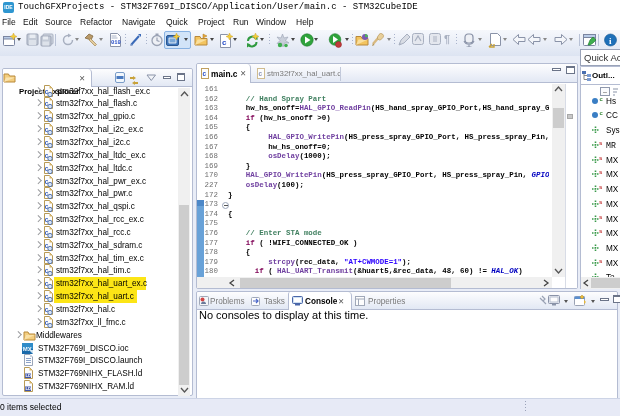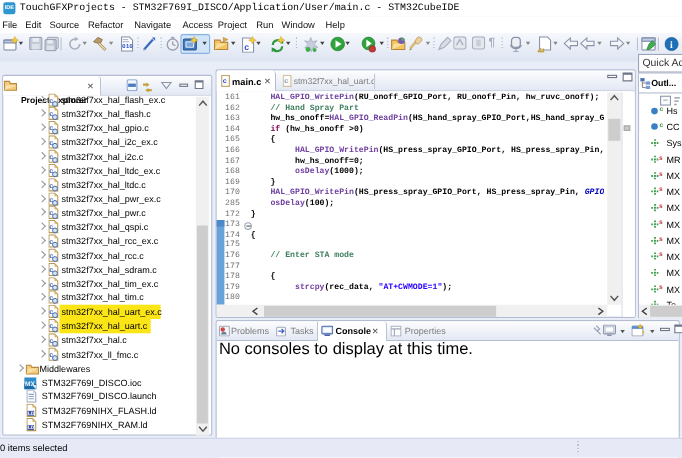--- a/index.html
+++ b/index.html
@@ -50,21 +50,21 @@
 <div class="abs" id="titlebar"></div>
 <div class="abs" id="titleicon">IDE</div>
 <div class="abs" id="titletext">TouchGFXProjects - STM32F769I_DISCO/Application/User/main.c - STM32CubeIDE</div>
 
 <div class="abs" id="menubar">
 <span style="left:2px">File</span>
     <span style="left:23px">Edit</span>
     <span style="left:45px">Source</span>
     <span style="left:80px">Refactor</span>
     <span style="left:122px">Navigate</span>
-    <span style="left:166px">Access</span>
+    <span style="left:166px">Quick</span>
     <span style="left:198px">Project</span>
     <span style="left:233px">Run</span>
     <span style="left:256px">Window</span>
     <span style="left:296px">Help</span>
 </div>
 
 <div class="abs" id="toolbar"></div>
 <div class="abs" id="toolicons">
 <svg class="abs" style="left:3px;top:33px" width="14" height="14">
       <rect x="0.5" y="3.5" width="11" height="9" rx="1" fill="#fff" stroke="#7a85a0"></rect>
@@ -517,53 +517,54 @@
 <div class="lnum" style="top:21.0px;">161</div>
 <div class="lnum" style="top:30.6px;">162</div>
 <div class="lnum" style="top:40.2px;">163</div>
 <div class="lnum" style="top:49.8px;">164</div>
 <div class="lnum" style="top:59.4px;">165</div>
 <div class="lnum" style="top:69.0px;">166</div>
 <div class="lnum" style="top:78.6px;">167</div>
 <div class="lnum" style="top:88.2px;">168</div>
 <div class="lnum" style="top:97.8px;">169</div>
 <div class="lnum" style="top:107.4px;">170</div>
-<div class="lnum" style="top:117.0px;">285</div>
+<div class="lnum" style="top:117.0px;">227</div>
 <div class="lnum" style="top:126.6px;">172</div>
 <div class="lnum" style="top:136.2px;">173</div>
 <div class="lnum" style="top:145.8px;">174</div>
 <div class="lnum" style="top:155.4px;">175</div>
 <div class="lnum" style="top:165.0px;">176</div>
 <div class="lnum" style="top:174.6px;">177</div>
 <div class="lnum" style="top:184.2px;">178</div>
 <div class="lnum" style="top:193.8px;">179</div>
 <div class="lnum" style="top:203.4px;">180</div>
 </div>
 
   <div class="abs" style="left:25px;top:138px;width:7px;height:7px;border:1px solid #9aa5b8;border-radius:50%;background:#fff;"></div>
   <div class="abs" style="left:26.5px;top:141px;width:4px;height:1px;background:#555;"></div>
 
   <div class="abs" id="code" style="left:31px;top:21px;width:321px;height:192px;overflow:hidden;">
-<div class="codeline" style="left:0;top:0.0px;">    <span class="fn">HAL_GPIO_WritePin</span>(RU_onoff_GPIO_Port, RU_onoff_Pin, hw_ruvc_onoff);</div>
 <div class="codeline" style="left:0;top:9.6px;">    <span class="cmt">// Hand Spray Part</span></div>
 <div class="codeline" style="left:0;top:19.2px;">    hw_hs_onoff=<span class="fn">HAL_GPIO_ReadPin</span>(HS_hand_spray_GPIO_Port,HS_hand_spray_GPIO_</div>
 <div class="codeline" style="left:0;top:28.8px;">    <span class="kw">if</span> (hw_hs_onoff &gt;0)</div>
 <div class="codeline" style="left:0;top:38.4px;">    {</div>
 <div class="codeline" style="left:0;top:48.0px;">         <span class="fn">HAL_GPIO_WritePin</span>(HS_press_spray_GPIO_Port, HS_press_spray_Pin, GPIO</div>
 <div class="codeline" style="left:0;top:57.6px;">         hw_hs_onoff=0;</div>
 <div class="codeline" style="left:0;top:67.2px;">         <span class="fn">osDelay</span>(1000);</div>
 <div class="codeline" style="left:0;top:76.8px;">    }</div>
 <div class="codeline" style="left:0;top:86.4px;">    <span class="fn">HAL_GPIO_WritePin</span>(HS_press_spray_GPIO_Port, HS_press_spray_Pin, <span class="enm">GPIO_PIN_RESET</span>);</div>
 <div class="codeline" style="left:0;top:96.0px;">    <span class="fn">osDelay</span>(100);</div>
 <div class="codeline" style="left:0;top:105.6px;">}</div>
 <div class="codeline" style="left:0;top:124.8px;">{</div>
 <div class="codeline" style="left:0;top:134.4px;"></div>
 <div class="codeline" style="left:0;top:144.0px;">    <span class="cmt">// Enter STA mode</span></div>
+<div class="codeline" style="left:0;top:153.6px;">    <span class="kw">if</span> ( !WIFI_CONNECTED_OK )</div>
 <div class="codeline" style="left:0;top:163.2px;">    {</div>
 <div class="codeline" style="left:0;top:172.8px;">         <span class="fn">strcpy</span>(rec_data, <span class="str">"AT+CWMODE=1"</span>);</div>
+<div class="codeline" style="left:0;top:182.4px;">      <span class="kw">if</span> ( <span class="fn">HAL_UART_Transmit</span>(&amp;huart5,&amp;rec_data, 48, 60) != <span class="enm">HAL_OK</span>)</div>
 </div>
 
   <div class="sb-track" style="left:355px;top:20px;width:13px;height:193px;"></div>
   <svg class="abs" style="left:357px;top:21px" width="9" height="8">
       <polyline points="1,6 4.5,2 8,6" fill="none" stroke="#555" stroke-width="1.3"></polyline>
     </svg>
   <div class="sb-thumb" style="left:356px;top:44px;width:11px;height:20px;"></div>
   <svg class="abs" style="left:357px;top:203px" width="9" height="8">
       <polyline points="1,2 4.5,6 8,2" fill="none" stroke="#555" stroke-width="1.3"></polyline>
     </svg>
@@ -615,21 +616,21 @@
         <svg class="abs" style="left:10px;top:0" width="12" height="11">
           <path d="M4.5 1.5 L4.5 8.5 M1 5 L8 5" stroke="#3a9a4a" stroke-width="1.6" stroke-dasharray="1.5 1"></path>
         </svg>
         <span class="abs" style="left:25px;top:1px;">Sys</span>
       </div>
 <div class="abs" style="top:72.9px;left:0;height:11px;font-size:8.2px;white-space:nowrap;">
         <svg class="abs" style="left:10px;top:0" width="12" height="11">
           <path d="M4.5 1.5 L4.5 8.5 M1 5 L8 5" stroke="#3a9a4a" stroke-width="1.6" stroke-dasharray="1.5 1"></path>
           <text x="8" y="5" font-size="6" fill="#c03030" font-weight="bold" font-family="Liberation Sans">s</text>
         </svg>
-        <span class="abs" style="left:25px;top:1px;">MR</span>
+        <span class="abs" style="left:25px;top:1px;font-family:Liberation Mono, monospace;">MR</span>
       </div>
 <div class="abs" style="top:87.6px;left:0;height:11px;font-size:8.2px;white-space:nowrap;">
         <svg class="abs" style="left:10px;top:0" width="12" height="11">
           <path d="M4.5 1.5 L4.5 8.5 M1 5 L8 5" stroke="#3a9a4a" stroke-width="1.6" stroke-dasharray="1.5 1"></path>
           <text x="8" y="5" font-size="6" fill="#c03030" font-weight="bold" font-family="Liberation Sans">s</text>
         </svg>
         <span class="abs" style="left:25px;top:1px;">MX</span>
       </div>
 <div class="abs" style="top:102.3px;left:0;height:11px;font-size:8.2px;white-space:nowrap;">
         <svg class="abs" style="left:10px;top:0" width="12" height="11">
@@ -732,19 +733,19 @@
   <div class="dd" style="left:367px;top:8px;border-top-color:#555;"></div>
   <svg class="abs" style="left:377px;top:2px" width="13" height="12">
       <rect x="0.5" y="2.5" width="10" height="9" rx="1" fill="#fff" stroke="#9aa2b4"></rect>
       <rect x="0.5" y="2.5" width="10" height="2.5" fill="#5a8fd0"></rect>
       <path d="M8 1 L10 3 L8 5 L6 3 Z" fill="#e8b93a" stroke="#b8902a" stroke-width="0.5"></path>
       <path d="M10 6 L12 8 L10 10 Z" fill="#e8b93a"></path>
     </svg>
   <div class="dd" style="left:394px;top:8px;border-top-color:#555;"></div>
   <div class="abs" style="left:403px;top:6px;width:9px;height:3px;border:1px solid #6b7488;background:#fff;"></div>
   <div class="abs" style="left:416px;top:3px;width:9px;height:8px;border:1px solid #6b7488;border-top:2px solid #6b7488;background:#fff;"></div>
-  <div class="abs" style="left:2px;top:17px;font-size:15px;color:#000;">No consoles to display at this time.</div>
+  <div class="abs" style="left:2px;top:17px;font-size:11px;color:#000;">No consoles to display at this time.</div>
 </div>
 
 <div class="abs" id="statusbar">
     <span>0 items selected</span>
     <div class="abs" style="left:525px;top:2px;width:1px;height:12px;background:repeating-linear-gradient(#9aa2b8 0 1px, transparent 1px 3px);"></div>
   </div>
 
 </body></html>

